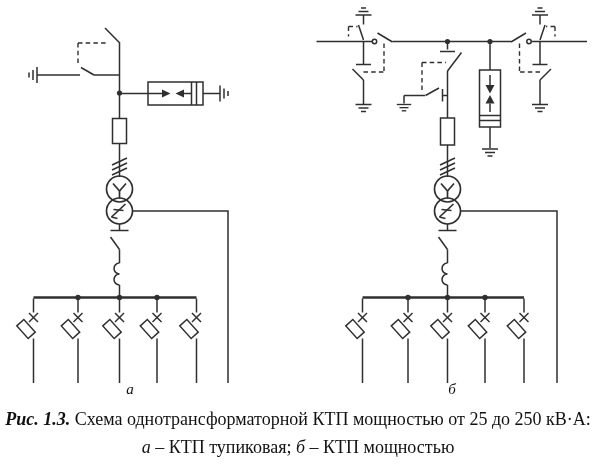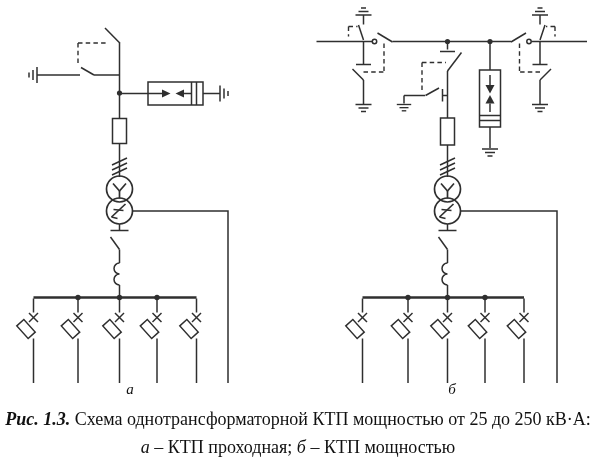--- a/index.html
+++ b/index.html
@@ -209,16 +209,16 @@
     <use href="#feeder-sym" transform="translate(408,297.5)"></use>
     <use href="#feeder-sym" transform="translate(447.5,297.5)"></use>
     <use href="#feeder-sym" transform="translate(485,297.5)"></use>
     <use href="#feeder-sym" transform="translate(524,297.5)"></use>
     <text x="452" y="394" text-anchor="middle" font-size="15" font-style="italic" font-family="Liberation Serif, serif" fill="#111" stroke="none">б</text>
   </g>
 </svg>
 
 <div class="caption">
   <div class="cap-line1"><span class="pfx">Рис. 1.3.</span><span> Схема однотрансформаторной КТП мощностью от 25 до 250 кВ·А:</span></div>
-  <div class="cap-line2"><span class="it">а</span><span> – КТП проходная; </span><span class="it">б</span><span> – КТП мощностью</span></div>
+  <div class="cap-line2"><span class="it">а</span><span> – КТП тупиковая; </span><span class="it">б</span><span> – КТП мощностью</span></div>
 </div>
 
 </div>
 
 </body></html>

